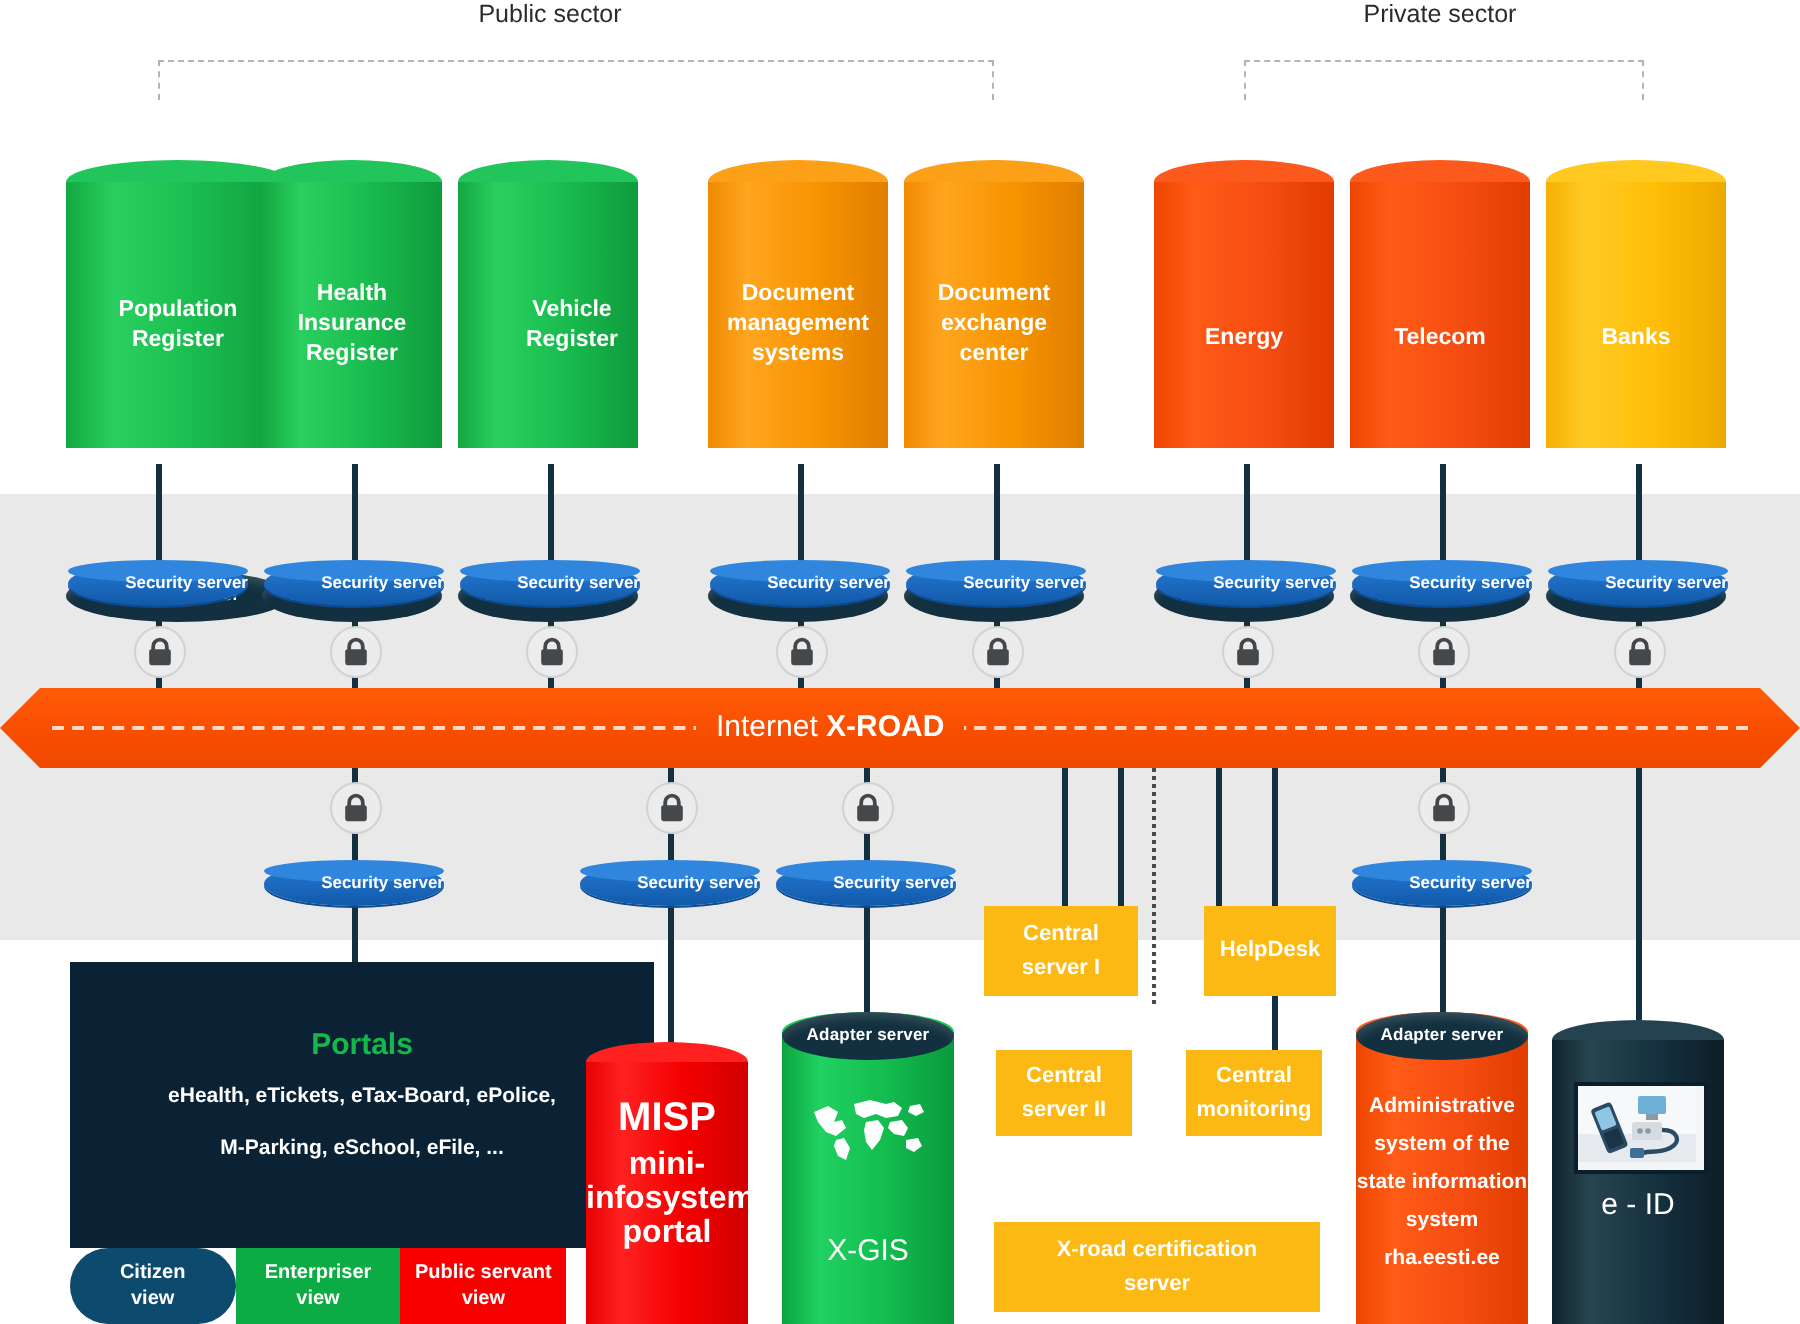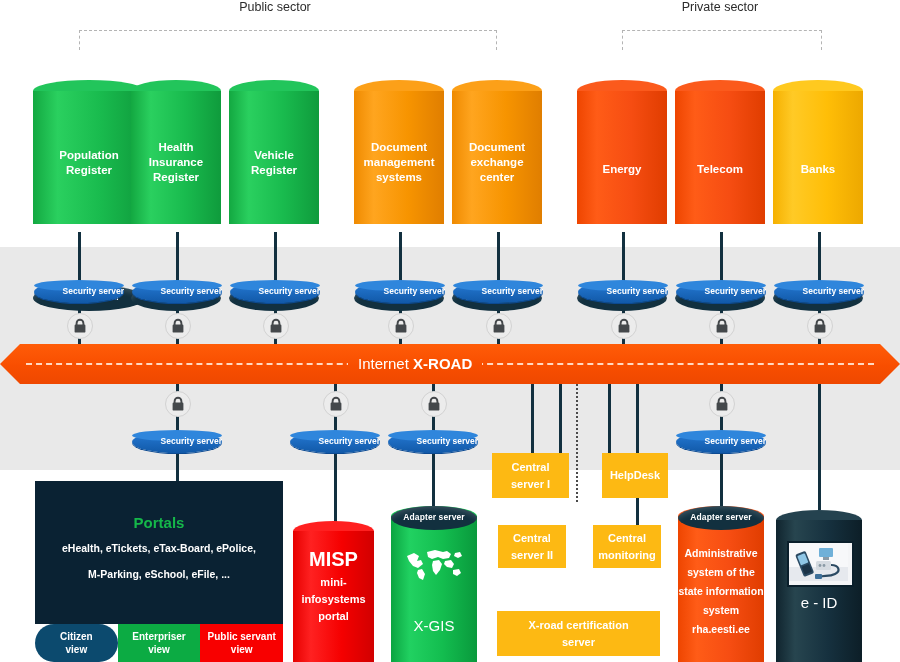--- a/index.html
+++ b/index.html
@@ -57,21 +57,21 @@
   .xroad .dash{position:absolute;left:26px;top:19px;width:848px;height:0;
      border-top:2px dashed #ffd9c1;}
   .xroad .txtwrap{position:absolute;left:348px;top:0;height:40px;line-height:40px;
      background:linear-gradient(180deg,#ff5c08 0%,#f84e00 55%,#ef4800 100%);padding:0 10px;
      color:#fff;font-size:15px;white-space:nowrap;}
 
   
   .dotsep{position:absolute;border-left:2px dotted #4a4a4a;}
 
   
-  .portals{position:absolute;left:35px;top:481px;width:248px;height:143px;background:#0a2233;}
+  .portals{position:absolute;left:35px;top:481px;width:248px;height:143px;background:#0a2233;padding-left:44px;}
   .portals .ptitle{position:absolute;left:0;top:33px;width:100%;text-align:center;
      color:#15b84a;font-size:15px;font-weight:600;}
   .portals .pline{position:absolute;left:0;width:100%;text-align:center;color:#fff;
      font-size:10.5px;font-weight:700;}
   .viewrow{position:absolute;left:35px;top:624px;width:248px;height:38px;display:flex;}
   .viewrow > div{flex:1;display:flex;align-items:center;justify-content:center;
      color:#fff;font-size:10px;font-weight:700;text-align:center;line-height:13px;}
 
   
   .ybox{position:absolute;background:#fdb913;color:#fff;font-size:11px;font-weight:600;
@@ -126,21 +126,21 @@
     <div class="body" style="height:133px;background:linear-gradient(90deg,#13a841 0%,#2ad05f 22%,#19bb4e 60%,#0f9b3c 100%);"></div>
     <div class="label" style="top:60px;">Health<br>Insurance<br>Register</div>
     <div class="adapter" style="top:205px;">
       <div class="alab">Adapter server</div>
     </div>
   </div>
 
   <div class="cyl" style="left:229px;top:80px;width:90px;height:155px;">
     <div class="top" style="background:#22c55b;"></div>
     <div class="body" style="height:133px;background:linear-gradient(90deg,#13a841 0%,#2ad05f 22%,#19bb4e 60%,#0f9b3c 100%);"></div>
-    <div class="label" style="top:68px;">Vehicle<br>Register</div>
+    <div class="label" style="top:68px;margin-left:12px;">Vehicle<br>Register</div>
     <div class="adapter" style="top:205px;">
       <div class="alab">Adapter server</div>
     </div>
   </div>
 
   <div class="cyl" style="left:354px;top:80px;width:90px;height:155px;">
     <div class="top" style="background:#fca018;"></div>
     <div class="body" style="height:133px;background:linear-gradient(90deg,#ef8a00 0%,#ffa51f 22%,#f79400 60%,#e07e00 100%);"></div>
     <div class="label" style="top:60px;">Document<br>management<br>systems</div>
     <div class="adapter" style="top:205px;">
@@ -352,21 +352,21 @@
   <div class="viewrow">
     <div style="background:#0c4a6e;border-radius:19px;">Citizen<br>view</div>
     <div style="background:#0cab43;">Enterpriser<br>view</div>
     <div style="background:#f80000;">Public servant<br>view</div>
   </div>
 
   <div class="cyl" style="left:293px;top:521px;width:81px;height:141px;">
     <div class="top" style="height:20px;background:#ff2020;"></div>
     <div class="body" style="top:10px;height:131px;background:linear-gradient(90deg,#e60000 0%,#ff2121 22%,#f50000 60%,#d10000 100%);"></div>
     <div class="label" style="top:31px;font-size:20px;">MISP</div>
-    <div class="label" style="top:53px;font-size:11px;line-height:17px;text-align:center;">mini-<br>infosystems<br>portal</div>
+    <div class="label" style="top:53px;font-size:16px;line-height:17px;text-align:center;">mini-<br>infosystems<br>portal</div>
   </div>
 
   <div class="cyl" style="left:391px;top:506px;width:86px;height:156px;">
     <div class="top" style="height:20px;background:#19c955;"></div>
     <div class="body" style="top:10px;height:146px;background:linear-gradient(90deg,#0aa441 0%,#21d161 22%,#13bd4f 60%,#09993c 100%);"></div>
     <div class="adapter" style="top:0px;height:24px;">
       <div class="alab" style="top:6px;">Adapter server</div>
     </div>
     <div class="worldmap" style="left:14px;top:42px;">
       <svg width="58" height="34" viewBox="0 0 58 34">

